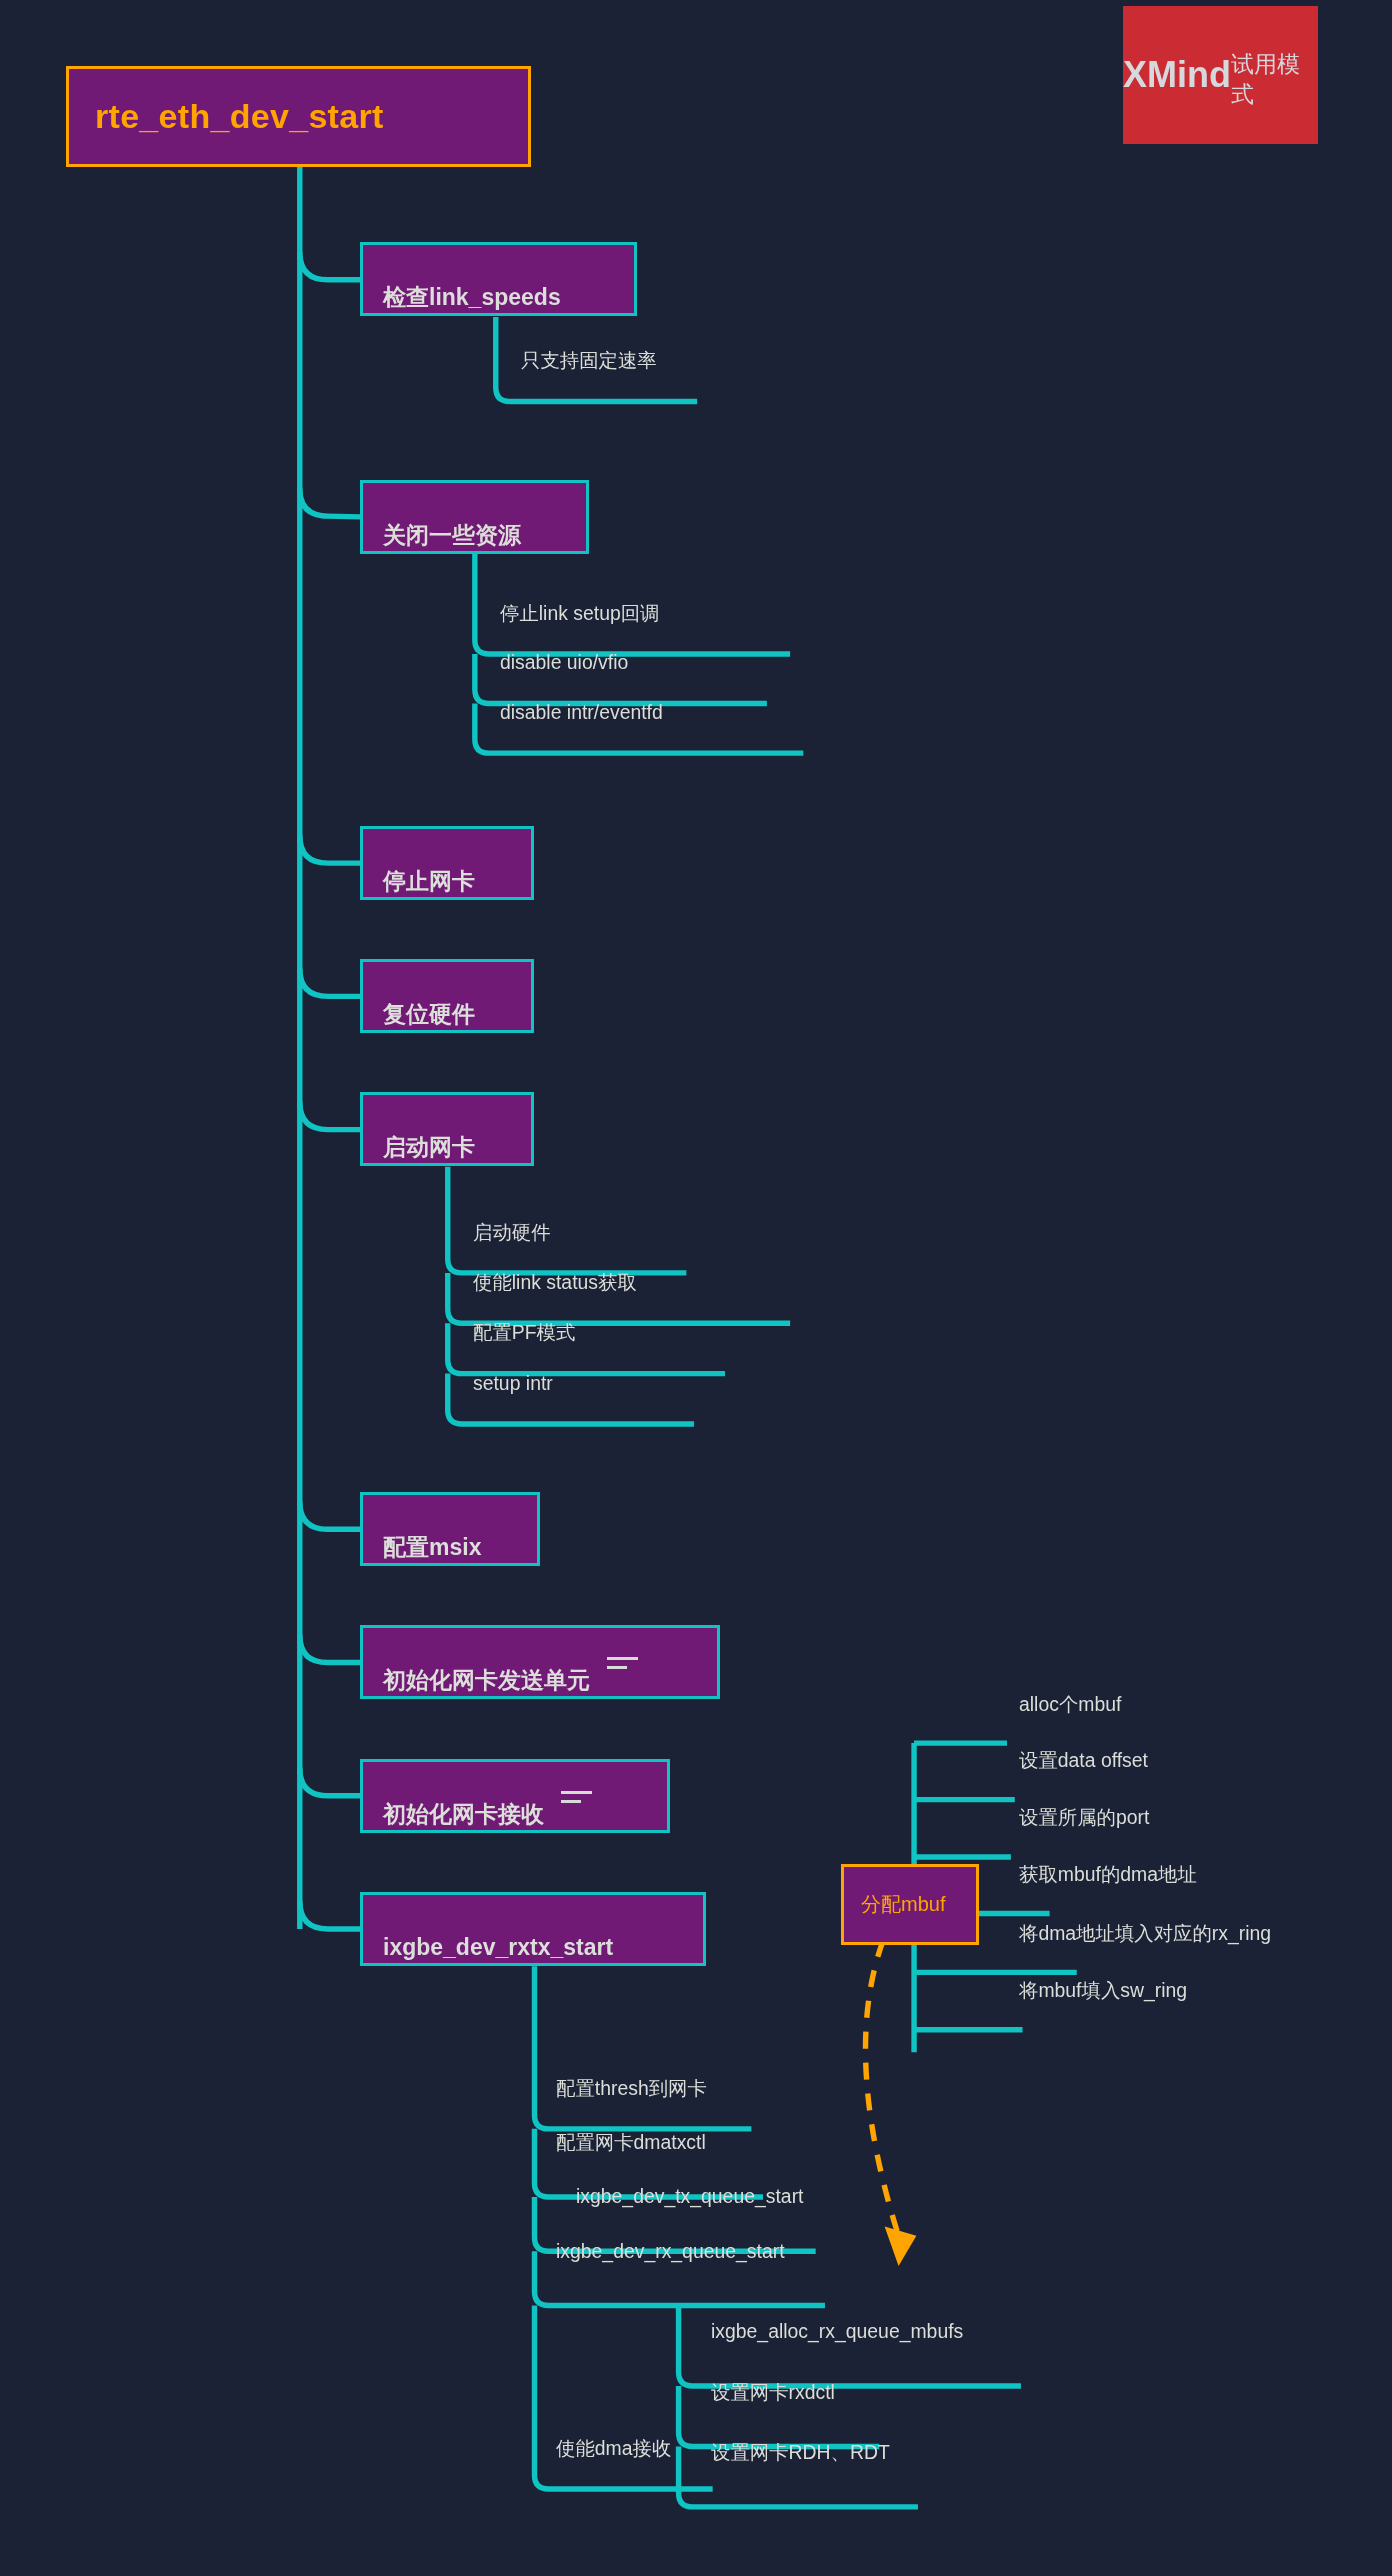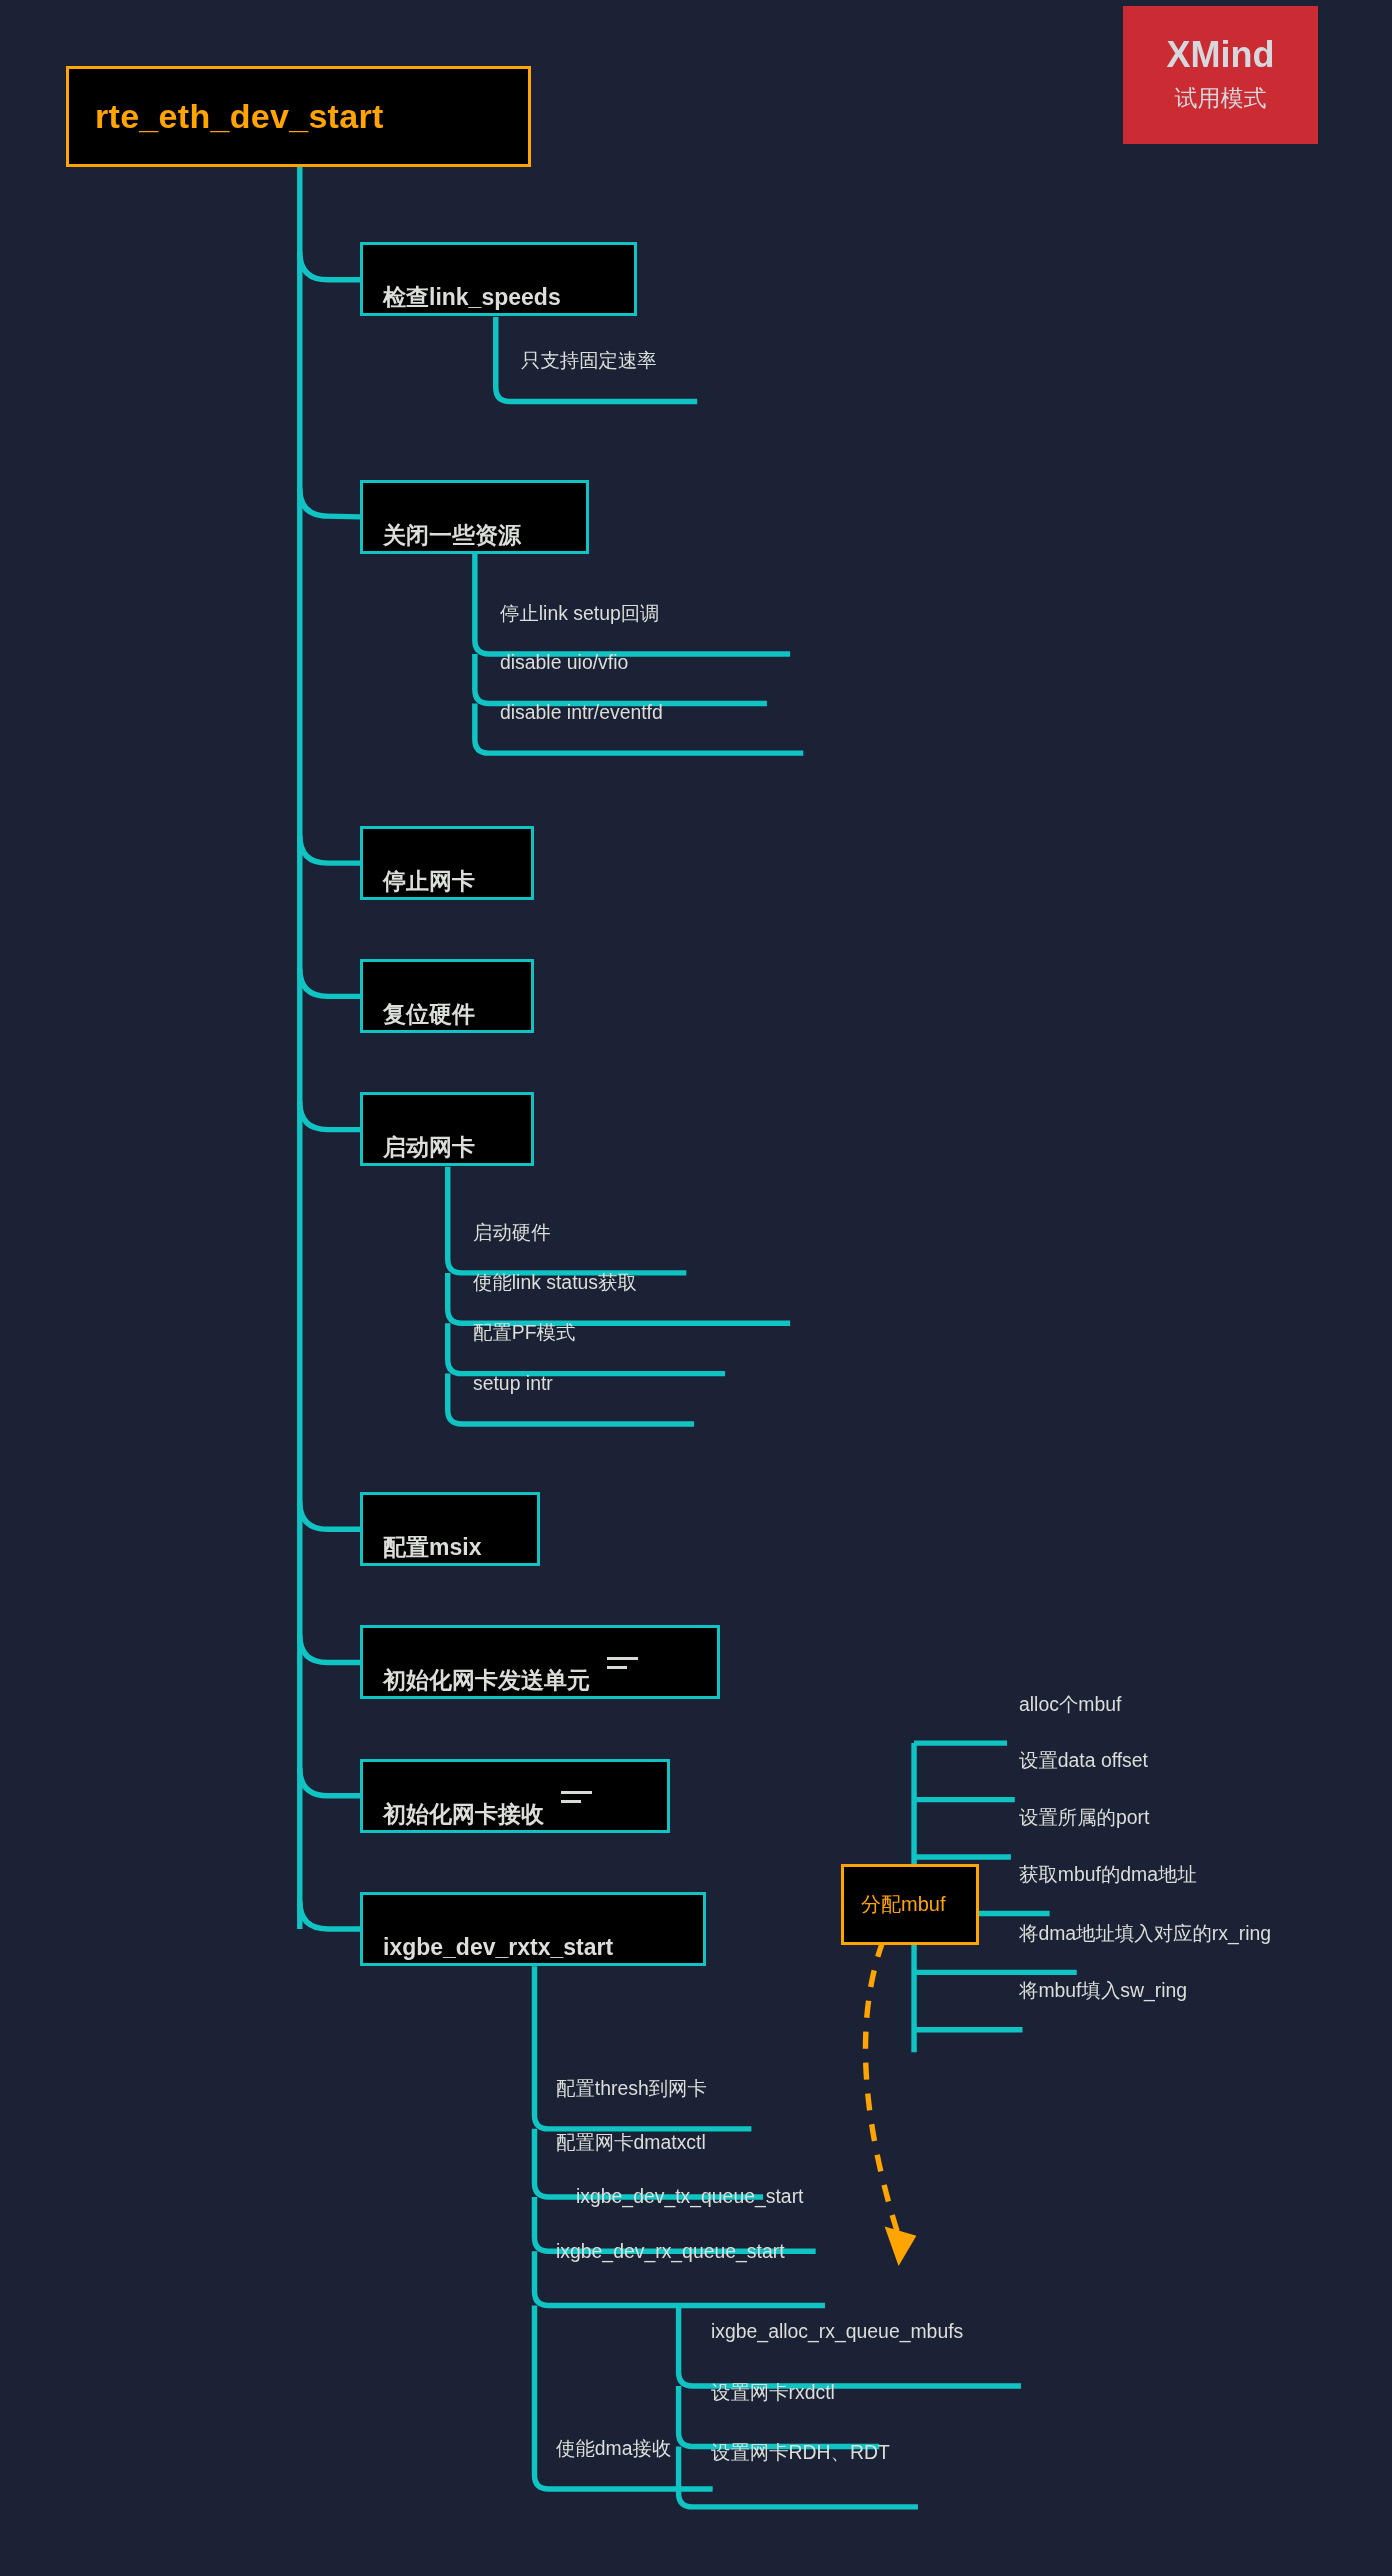--- a/index.html
+++ b/index.html
@@ -2,21 +2,21 @@
 <html style="font-size:12.4px"><head>
 <meta charset="utf-8">
 <style>
   html,body{margin:0;padding:0;background:#1b2236;}
   body{width:1392px;height:2576px;position:relative;overflow:hidden;
        font-family:"Liberation Sans","DejaVu Sans",sans-serif;}
   #stage{position:absolute;inset:0;width:1392px;height:2576px;}
   svg#wires{position:absolute;left:0;top:0;width:1392px;height:2576px;}
 
   .node{position:absolute;box-sizing:border-box;display:flex;align-items:center;
-        background:#000000;}
+        background:#701a75;}
   .node .lbl{white-space:nowrap;}
 
   
   .root{border:3.9px solid #FFA400;padding:0 26px;}
   .root .lbl{color:#FFA400;font-size:34px;font-weight:bold;letter-spacing:0.3px;}
 
   
   .topic{border:3.1px solid #10C4C4;padding:0 20px;}
   .topic .lbl{color:#DCDFD9;font-size:23px;font-weight:bold;margin-top:36px;}
 
@@ -29,21 +29,21 @@
   .leaf .lbl{color:#DCDFD9;font-size:19.4px;white-space:nowrap;line-height:1.1;}
 
   
   .notes-icon{display:inline-block;margin-left:17px;position:relative;
               width:31px;height:20px;flex:0 0 auto;}
   .notes-icon i{position:absolute;left:0;height:3.1px;background:#D8DCD6;display:block;}
   .notes-icon i.l1{top:4.6px;width:31px;}
   .notes-icon i.l2{top:14px;width:20px;}
 
   
-  .watermark{position:absolute;background:#CB2B32;display:flex;flex-direction:column;
+  .watermark{position:absolute;background:#CB2B32;display:flex;
              align-items:center;justify-content:center;}
   .watermark .wm1{color:#D5D8DC;font-size:36px;font-weight:bold;line-height:1.05;}
   .watermark .wm2{color:#D5D8DC;font-size:23px;line-height:1.3;margin-top:10px;}
 </style>
 </head>
 <body>
 
 <div id="stage">
 
   <svg id="wires" viewBox="0 0 1797 3325" xmlns="http://www.w3.org/2000/svg">

